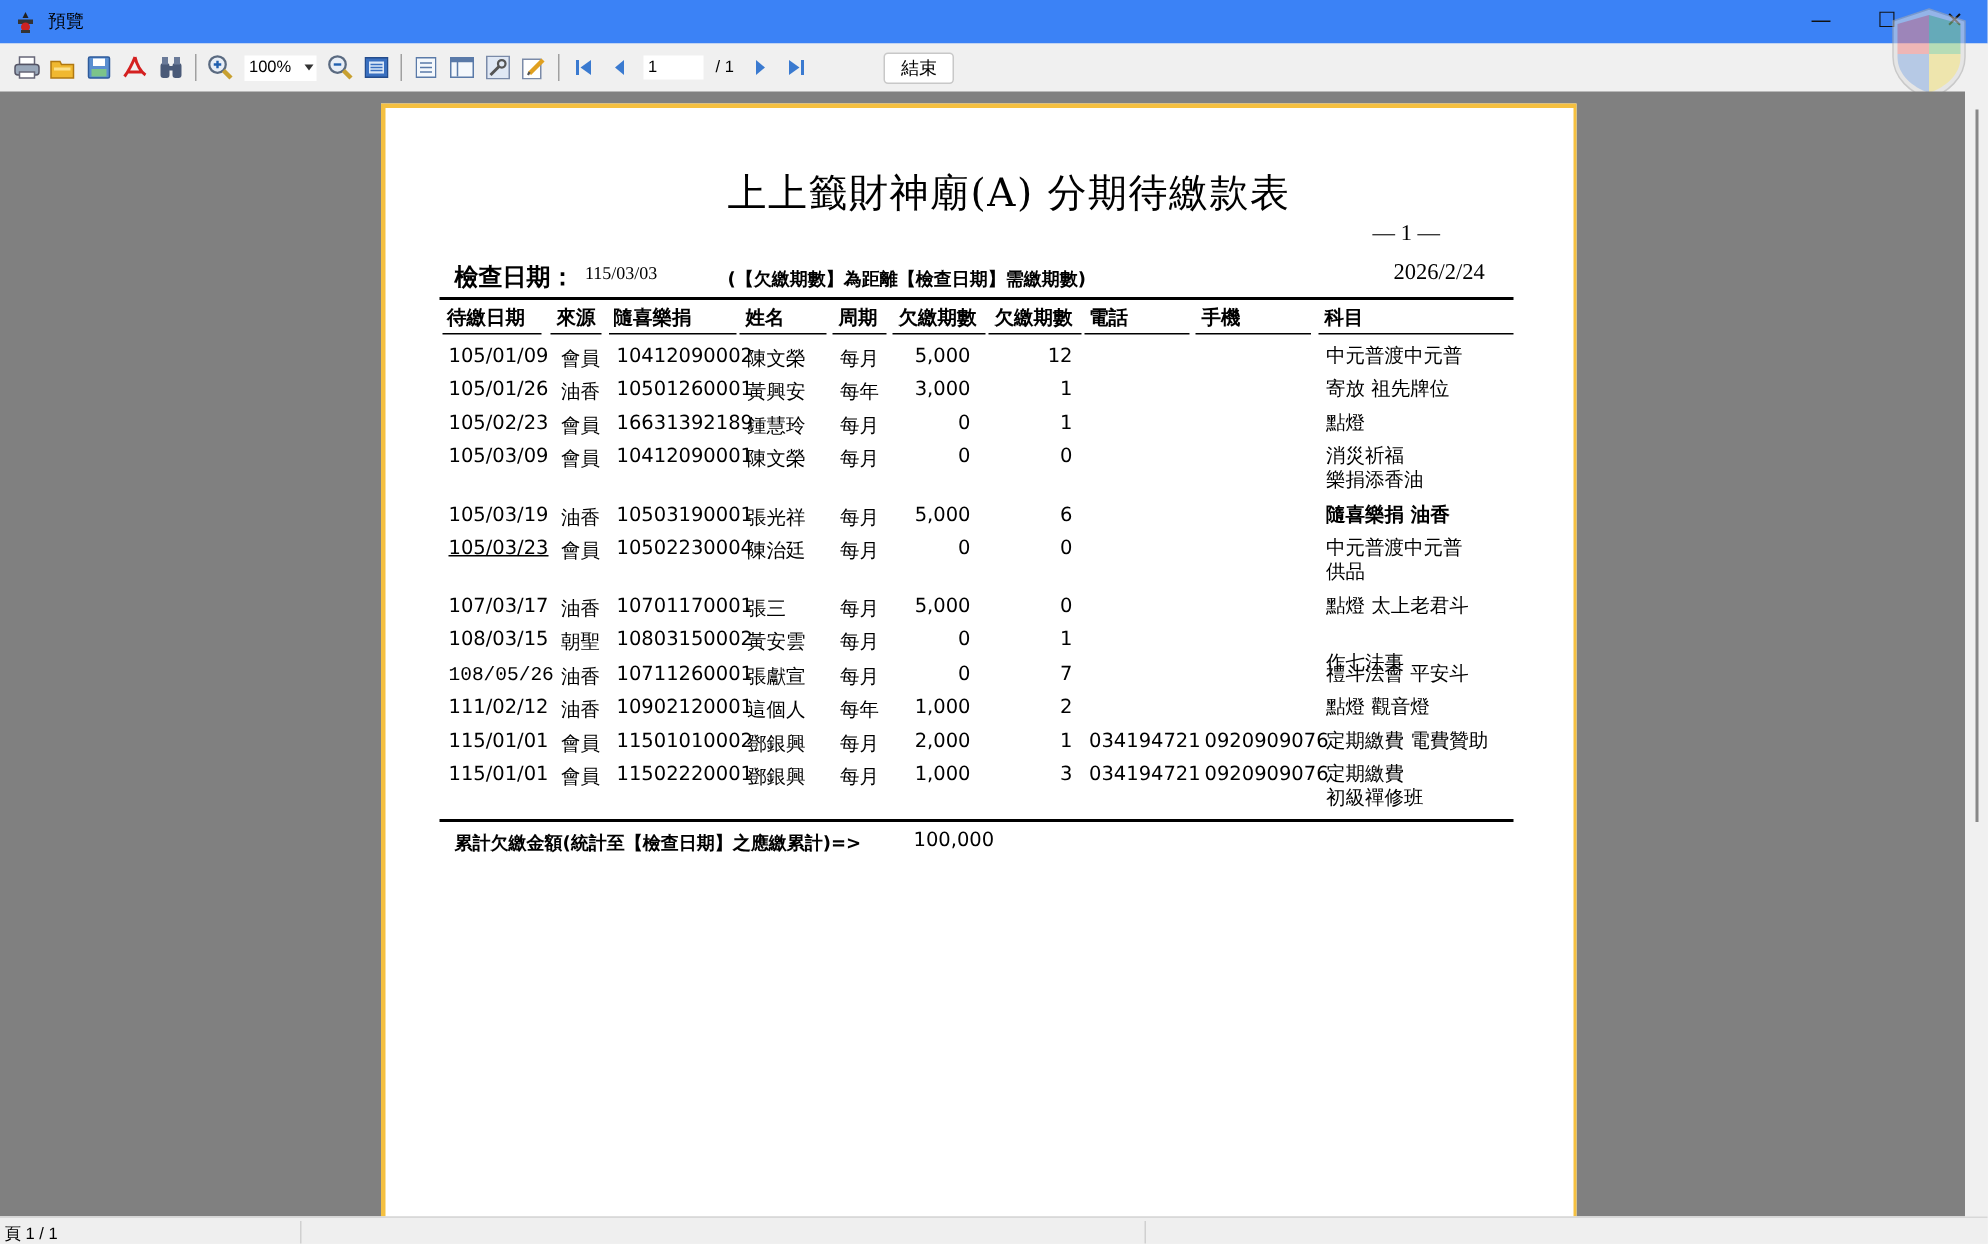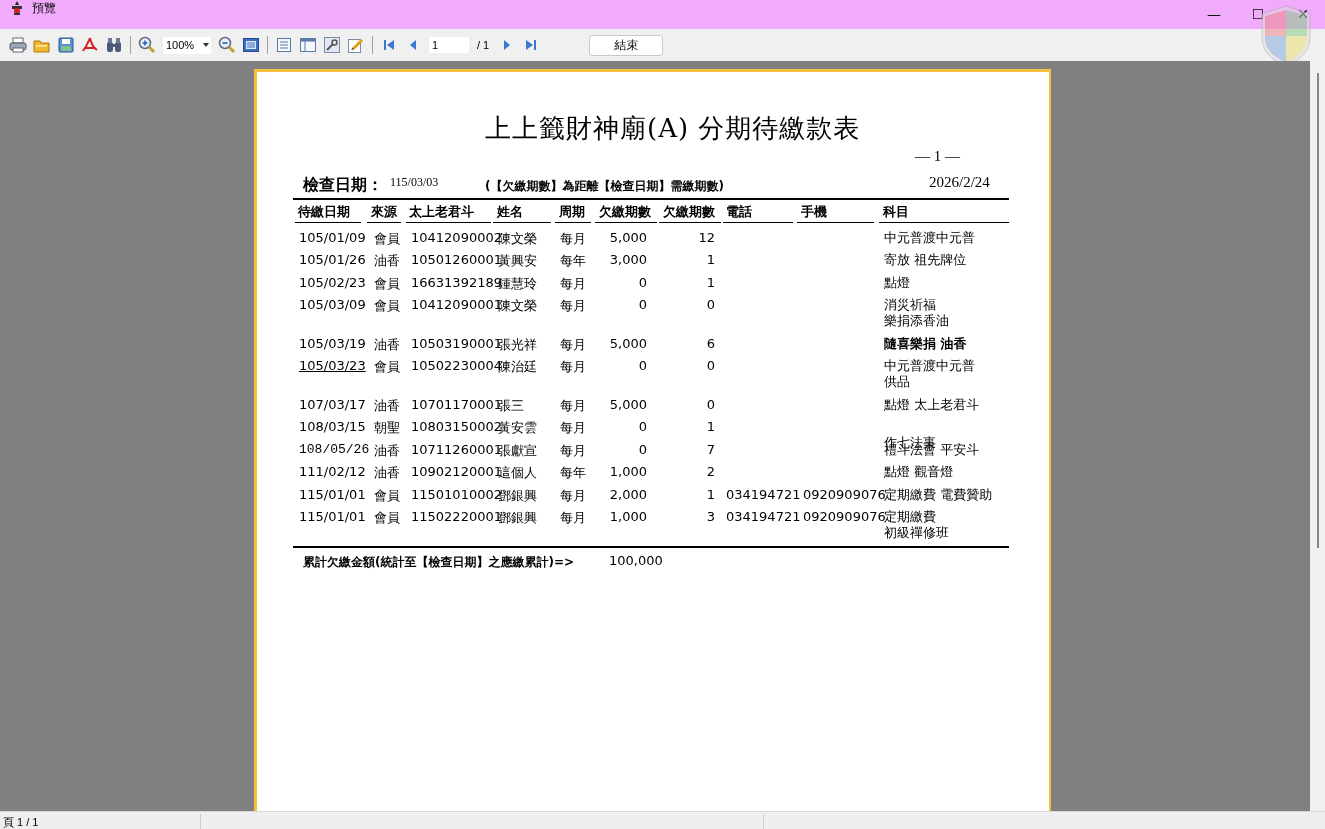--- a/index.html
+++ b/index.html
@@ -1,28 +1,28 @@
 <!DOCTYPE html>
 <html><head>
 <meta charset="utf-8">
 <style>
   * { box-sizing: border-box; margin: 0; padding: 0; }
   html, body { width: 1325px; height: 829px; overflow: hidden; background: #f0f0f0; font-family: "DejaVu Sans", sans-serif; }
-  .titlebar { position: absolute; left: 0; top: 0; width: 1325px; height: 29px; background: #f0abfc; display: flex; }
+  .titlebar { position: absolute; left: 0; top: 0; width: 1325px; height: 29px; background: #3b82f6; display: flex; align-items: center; }
   .titlebar .app-icon { width: 16px; height: 16px; margin-left: 9px; position: relative; }
   .titlebar .title { font-size: 12px; margin-left: 7px; color: #000; }
   .win-ctrl { position: absolute; top: 4px; width: 20px; height: 20px; font-size: 14px; color: #111; text-align: center; line-height: 20px; }
   .toolbar { position: absolute; left: 0; top: 29px; width: 1325px; height: 32px; background: #f0f0f0; display: flex; align-items: center; padding-left: 6px; }
   .tb-btn { width: 20px; height: 20px; margin: 0 2px; display: flex; align-items: center; justify-content: center; }
   .tb-sep { width: 1px; height: 18px; background: #a0a0a0; margin: 0 4px; }
   .zoom-box { width: 48px; height: 17px; background: #fff; display: flex; align-items: center; font-size: 11px; font-family: "Liberation Sans", sans-serif; padding-left: 3px; margin: 0 4px; position: relative; }
   .zoom-box .arrow { position: absolute; right: 2px; top: 6px; width: 0; height: 0; border-left: 3px solid transparent; border-right: 3px solid transparent; border-top: 4px solid #333; }
   .page-input { width: 40px; height: 16px; background: #fff; font-size: 11px; font-family: "Liberation Sans", sans-serif; padding-left: 3px; line-height: 16px; margin: 0 4px; border: none; }
   .page-total { font-size: 11px; font-family: "Liberation Sans", sans-serif; margin: 0 6px 0 4px; }
-  .close-btn { width: 74px; height: 21px; margin-left: 46px; background: #fff; border: 1px solid #c8c8c8; border-radius: 3px; font-size: 12px; display: flex; align-items: center; justify-content: center; }
+  .close-btn { width: 47px; height: 21px; margin-left: 46px; background: #fff; border: 1px solid #c8c8c8; border-radius: 3px; font-size: 12px; display: flex; align-items: center; justify-content: center; }
   .viewport { position: absolute; left: 0; top: 61px; width: 1310px; height: 750px; background: #808080; overflow: hidden; }
   .vscroll { position: absolute; left: 1310px; top: 61px; width: 15px; height: 750px; background: #f0f0f0; }
   .vscroll .thumb { position: absolute; left: 7px; top: 12px; width: 2px; height: 475px; background: #888; }
   .page { position: absolute; left: 254px; top: 8px; width: 797px; height: 760px; background: #fff; border: 3px solid #f5c040; border-right-width: 2px; }
   .statusbar { position: absolute; left: 0; top: 811px; width: 1325px; height: 18px; background: #efefef; border-top: 1px solid #d8d8d8; font-size: 11px; font-family: "Liberation Sans", sans-serif; }
   .statusbar .st-text { position: absolute; left: 3px; top: 3px; color: #000; }
   .statusbar .div1 { position: absolute; left: 200px; top: 2px; width: 1px; height: 15px; background: #d0d0d0; }
   .statusbar .div2 { position: absolute; left: 763px; top: 2px; width: 1px; height: 15px; background: #d0d0d0; }
   .report { position: absolute; left: 36px; top: 0; width: 720px; font-family: "Liberation Serif", serif; color: #000; }
   .rep-title { position: absolute; left: 192px; top: 39px; font-size: 26px; font-family: "DejaVu Serif", serif; letter-spacing: 1px; white-space: nowrap; }
@@ -192,21 +192,21 @@
       <div class="page-num">—   1   —</div>
       <div class="check-label">檢查日期：</div>
       <div class="check-val">115/03/03</div>
       <div class="check-note">(【欠繳期數】為距離【檢查日期】需繳期數)</div>
       <div class="print-date">2026/2/24</div>
       <div class="hline" style="left:0; top:126px; width:716px;"></div>
 
       <div>
         <span class="th" style="left:5px;">待繳日期</span>
         <span class="th" style="left:78px;">來源</span>
-        <span class="th" style="left:116px;">太上老君斗</span>
+        <span class="th" style="left:116px;">隨喜樂捐</span>
         <span class="th" style="left:204px;">姓名</span>
         <span class="th" style="left:266px;">周期</span>
         <span class="th" style="left:306px;">欠繳期數</span>
         <span class="th" style="left:370px;">欠繳期數</span>
         <span class="th" style="left:433px;">電話</span>
         <span class="th" style="left:508px;">手機</span>
         <span class="th" style="left:590px;">科目</span>
         <span class="th-ul" style="left:2px; width:66px;"></span>
         <span class="th-ul" style="left:74px; width:34px;"></span>
         <span class="th-ul" style="left:113px; width:85px;"></span>

